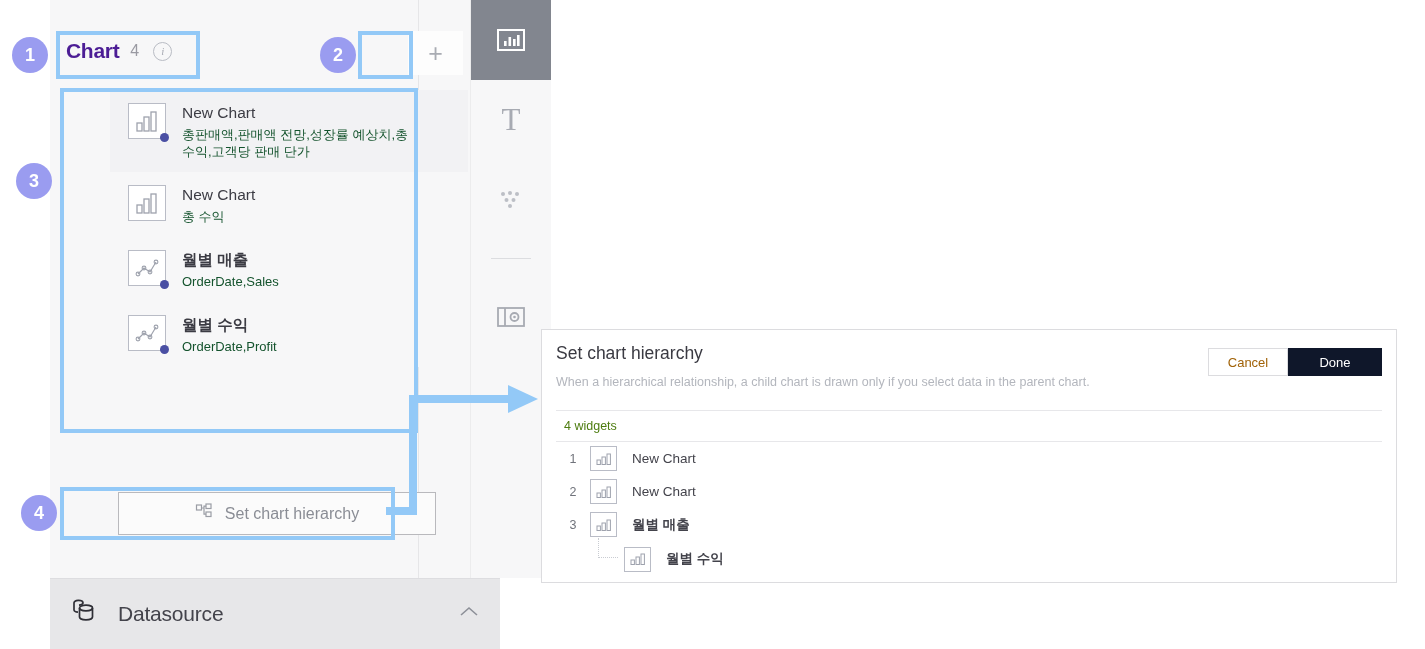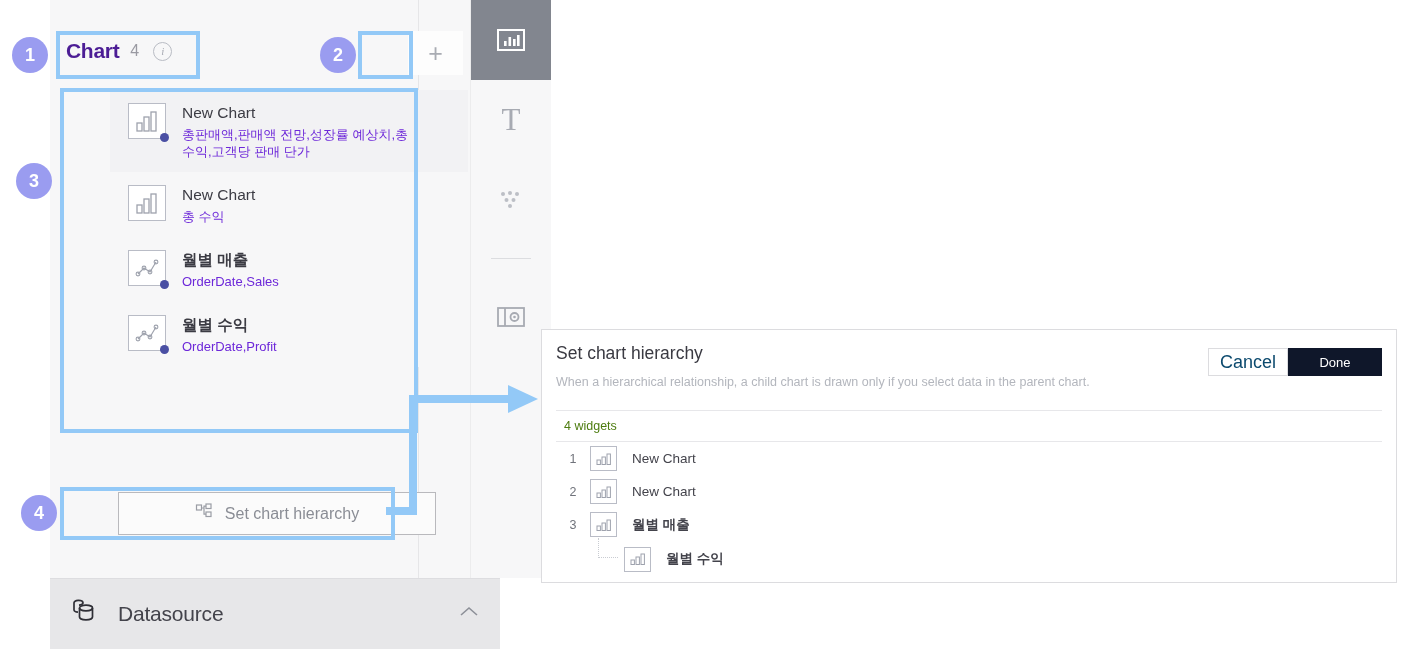--- a/index.html
+++ b/index.html
@@ -121,21 +121,21 @@
   .item-text { padding-top: 1px; }
   .item-title {
     font-size: 15.5px;
     color: #3c3c44;
     line-height: 18px;
     margin-bottom: 4px;
   }
   .item-title.bold { font-weight: bold; }
   .item-sub {
     font-size: 13px;
-    color: #6d28d9;
+    color: #14532d;
     line-height: 17px;
     max-width: 228px;
   }
 
   
   #set-hierarchy-button {
     position: absolute;
     left: 68px; top: 492px;
     width: 318px; height: 43px;
     border: 1px solid #b9b9bd;
@@ -218,22 +218,22 @@
   }
   #dialog-buttons {
     position: absolute;
     right: 14px; top: 18px;
     display: flex;
   }
   #cancel-button {
     width: 80px; height: 28px;
     border: 1px solid #dcdcdf;
     background: #fff;
-    color: #0c4a6e;
-    font-size: 18px;
+    color: #a16207;
+    font-size: 13px;
     display: flex; align-items: center; justify-content: center;
     cursor: pointer;
     box-sizing: border-box;
   }
   #done-button {
     width: 94px; height: 28px;
     background: #0f172a;
     color: #ffffff;
     font-size: 13px;
     display: flex; align-items: center; justify-content: center;

